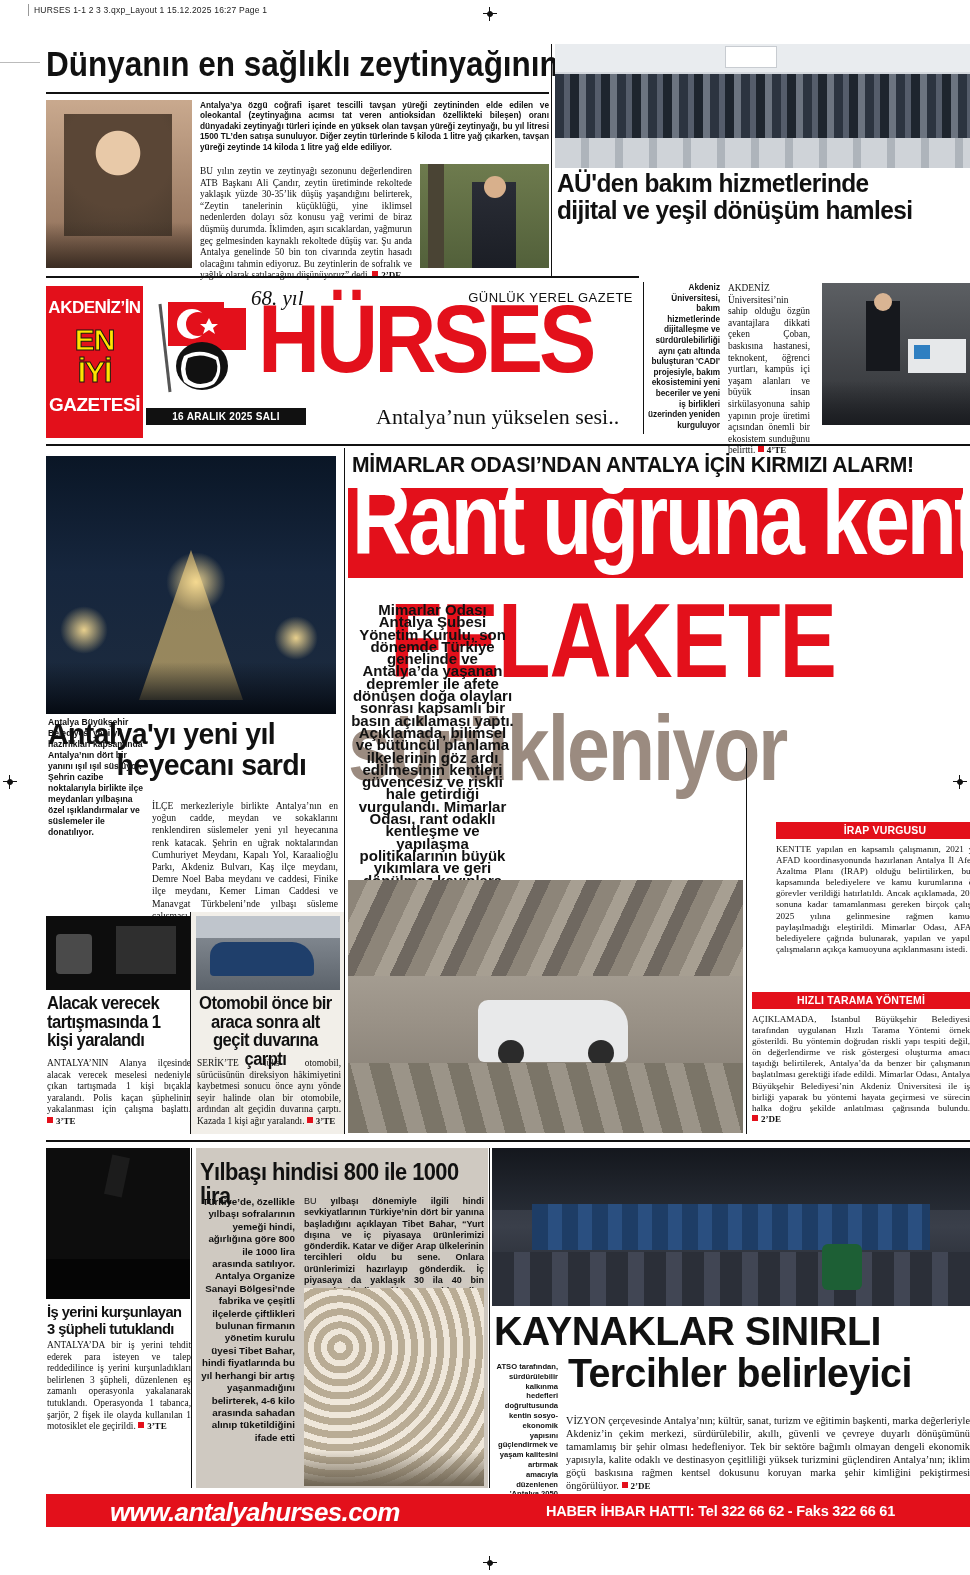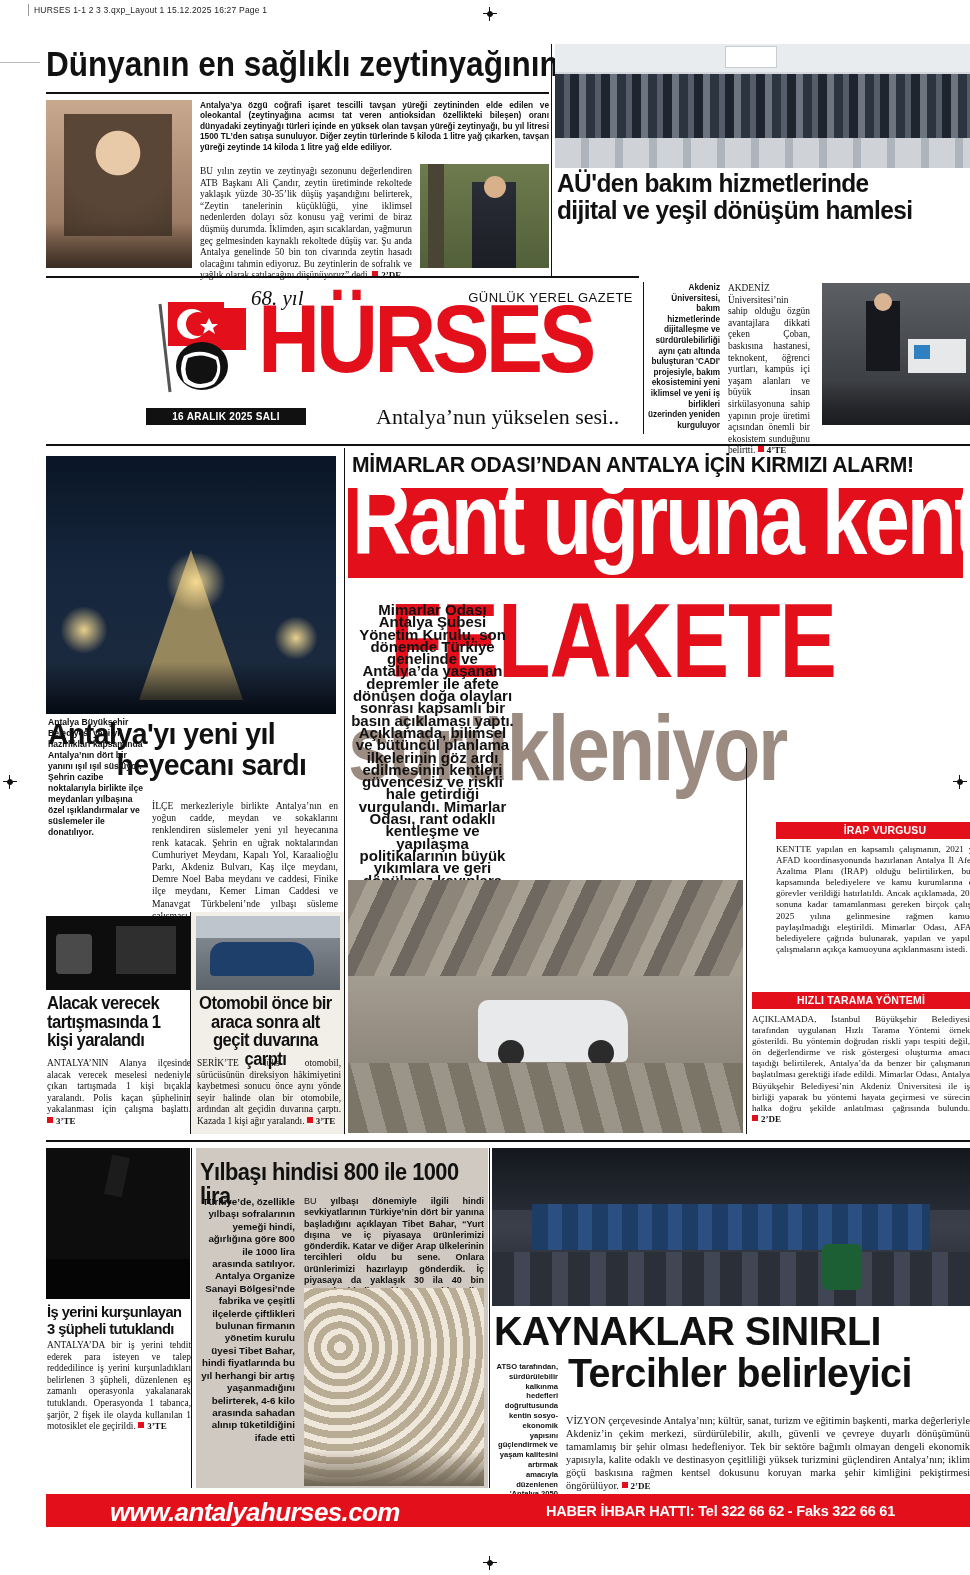--- a/index.html
+++ b/index.html
@@ -267,34 +267,40 @@
     <div style="position:absolute;left:0;top:94px;width:100%;height:30px;background:repeating-linear-gradient(90deg,#cfd3d8 0 26px,#aeb4bb 26px 34px);"></div>
   </div>
   <div class="tr-head hl">
     <div>AÜ'den bakım hizmetlerinde</div>
     <div>dijital ve yeşil dönüşüm hamlesi</div>
   </div>
 
   <div class="strip-rule"></div>
   <div class="vline-top2"></div>
 
-  <div class="tr-spot">Akdeniz Üniversitesi, bakım hizmetlerinde dijitalleşme ve sürdürülebilirliği aynı çatı altında buluşturan 'CADI' projesiyle, bakım ekosistemini yeni iklimsel ve yeni iş birlikleri üzerinden yeniden kurguluyor</div>
+  <div class="tr-spot">Akdeniz Üniversitesi, bakım hizmetlerinde dijitalleşme ve sürdürülebilirliği aynı çatı altında buluşturan 'CADI' projesiyle, bakım ekosistemini yeni beceriler ve yeni iş birlikleri üzerinden yeniden kurguluyor</div>
   <div class="tr-body body-serif">
     <span class="lead-in">AKDENİZ</span><span> Üniversitesi’nin sahip olduğu özgün avantajlara dikkati çeken Çoban, baskısına hastanesi, teknokent, öğrenci yurtları, kampüs içi yaşam alanları ve büyük insan sirkülasyonuna sahip yapının proje üretimi açısından önemli bir ekosistem sunduğunu belirtti.</span>
     <span class="jump"><span class="sq"></span><span>4’TE</span></span>
   </div>
   <div class="photo tr-photo2 grad-room">
     <div style="position:absolute;left:44px;top:18px;width:34px;height:70px;background:#16181d;"></div>
     <div style="position:absolute;left:52px;top:10px;width:18px;height:18px;border-radius:50%;background:#d9b493;"></div>
     <div style="position:absolute;left:86px;top:56px;width:58px;height:34px;background:#e6e8ea;"></div>
     <div style="position:absolute;left:92px;top:62px;width:16px;height:14px;background:#2f7fc1;"></div>
     <div style="position:absolute;left:0;bottom:0;width:100%;height:44px;background:linear-gradient(transparent,#1a1c20);"></div>
   </div>
 
   <div class="mast">
+    <div class="best-badge">
+      <div class="bb1">AKDENİZ’İN</div>
+      <div class="bb2">EN</div>
+      <div class="bb3">İYİ</div>
+      <div class="bb4">GAZETESİ</div>
+    </div>
 
     <div class="flag-wrap">
       <svg width="105" height="102" viewBox="0 0 105 102">
         <line x1="6" y1="8" x2="16" y2="96" stroke="#555" stroke-width="3"></line>
         <rect x="14" y="6" width="56" height="44" fill="#e3101b"></rect>
         <rect x="56" y="12" width="36" height="42" fill="#e3101b"></rect>
         <circle cx="38" cy="28" r="15" fill="#fff"></circle>
         <circle cx="44" cy="28" r="12" fill="#e3101b"></circle>
         <polygon points="55,22 58,28 64,28 59,32 61,38 55,34 49,38 51,32 46,28 52,28" fill="#fff"></polygon>
         <ellipse cx="48" cy="70" rx="26" ry="24" fill="#111"></ellipse>

